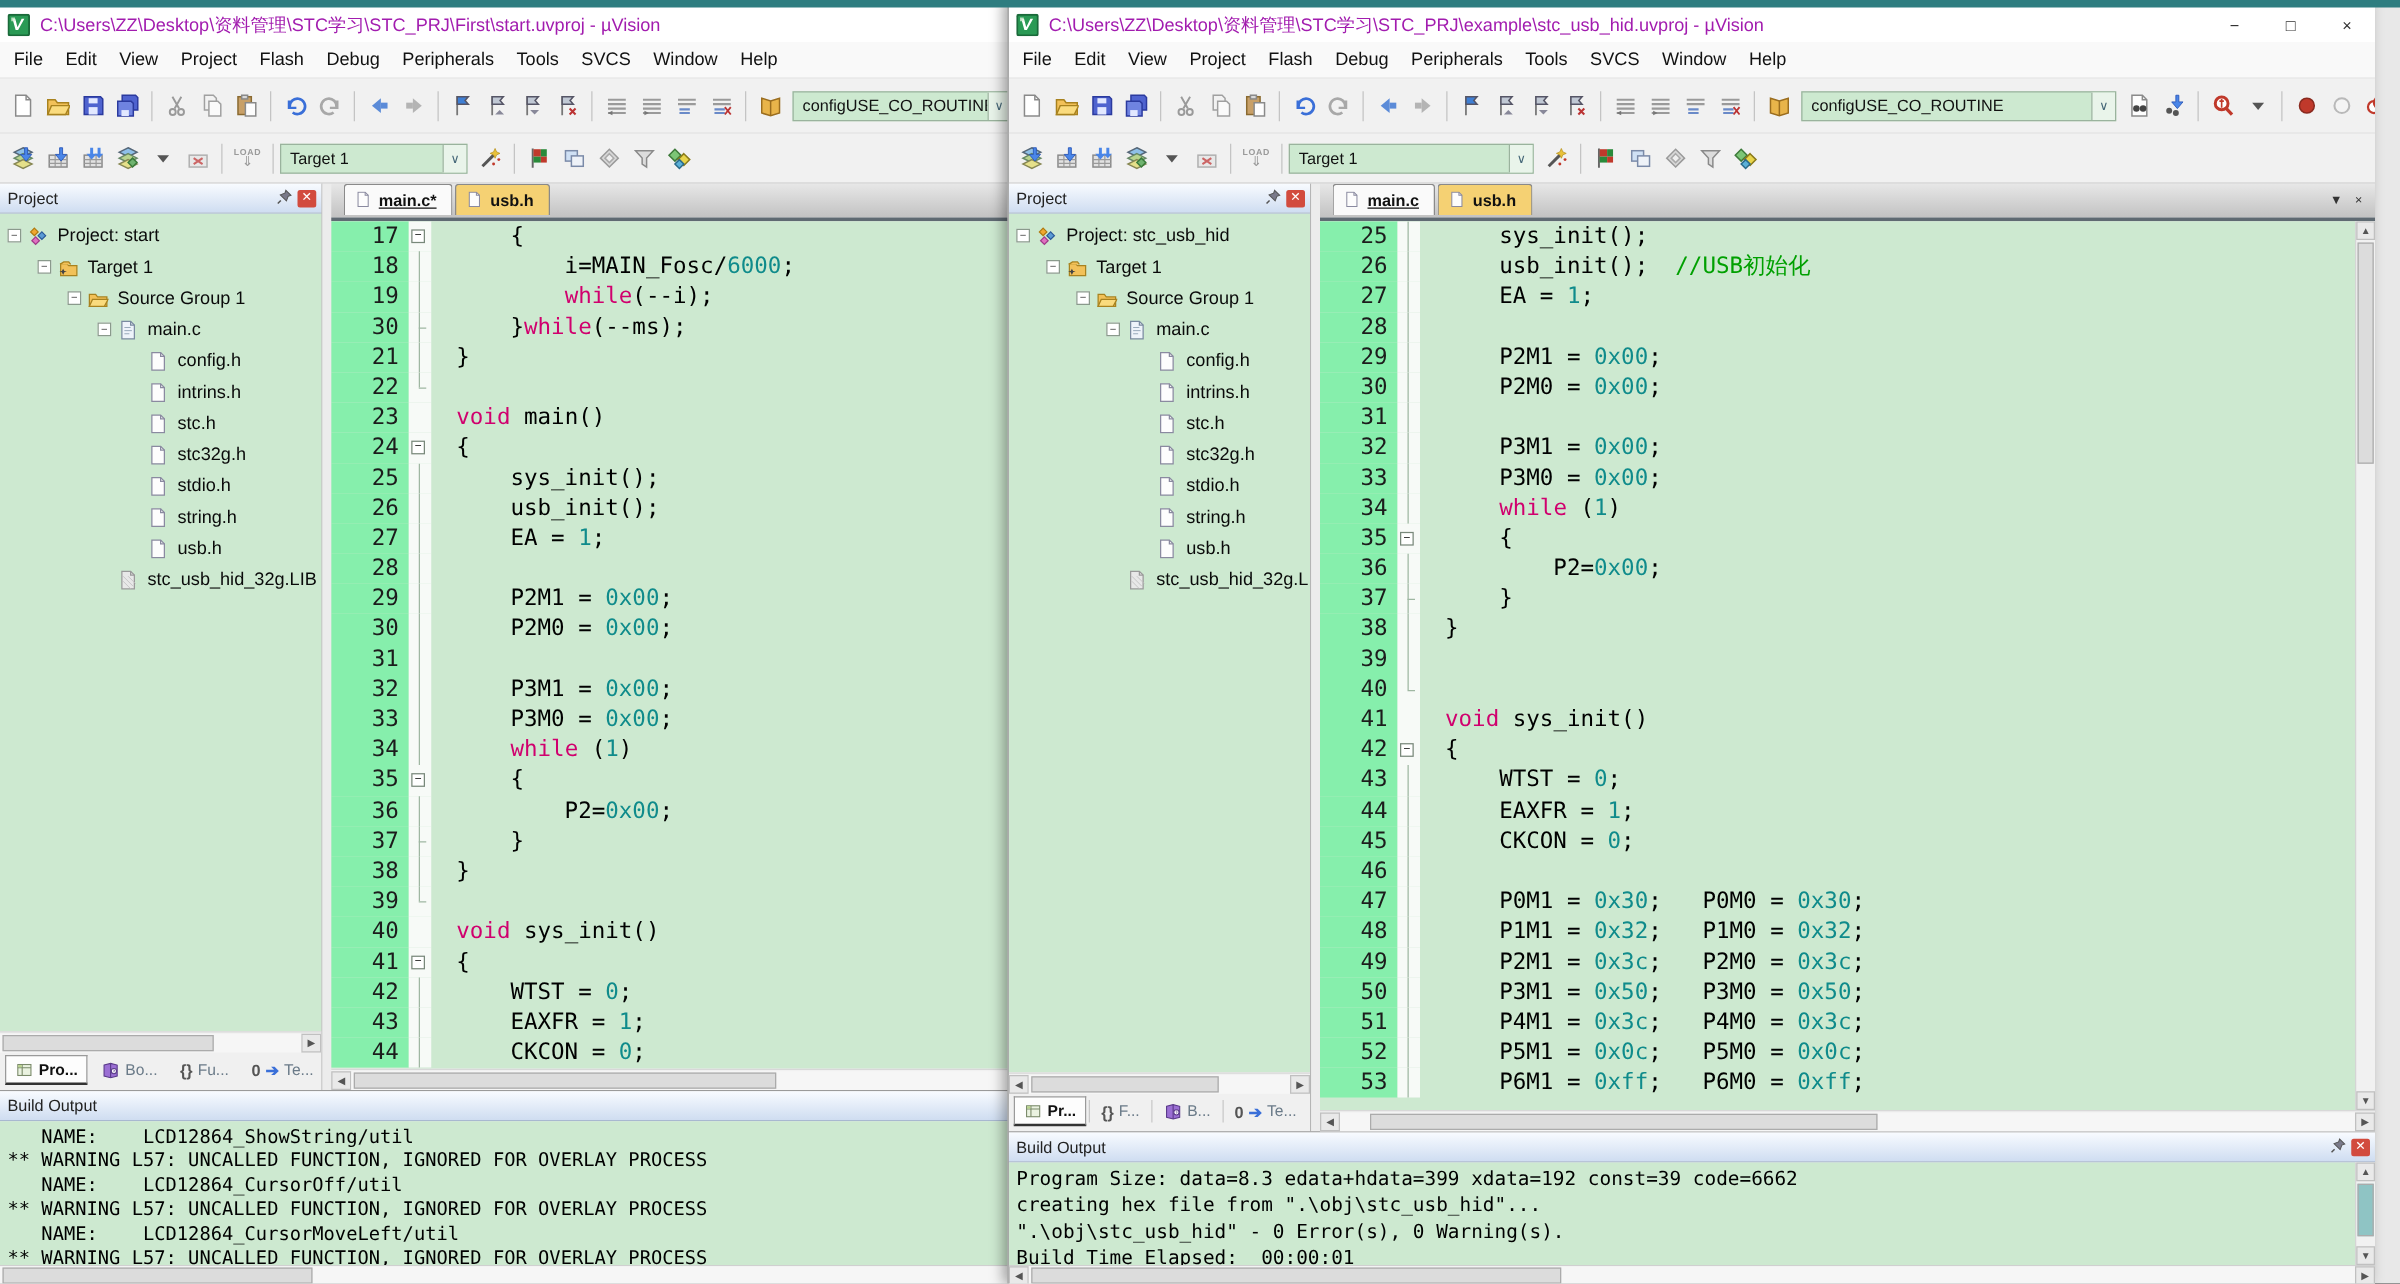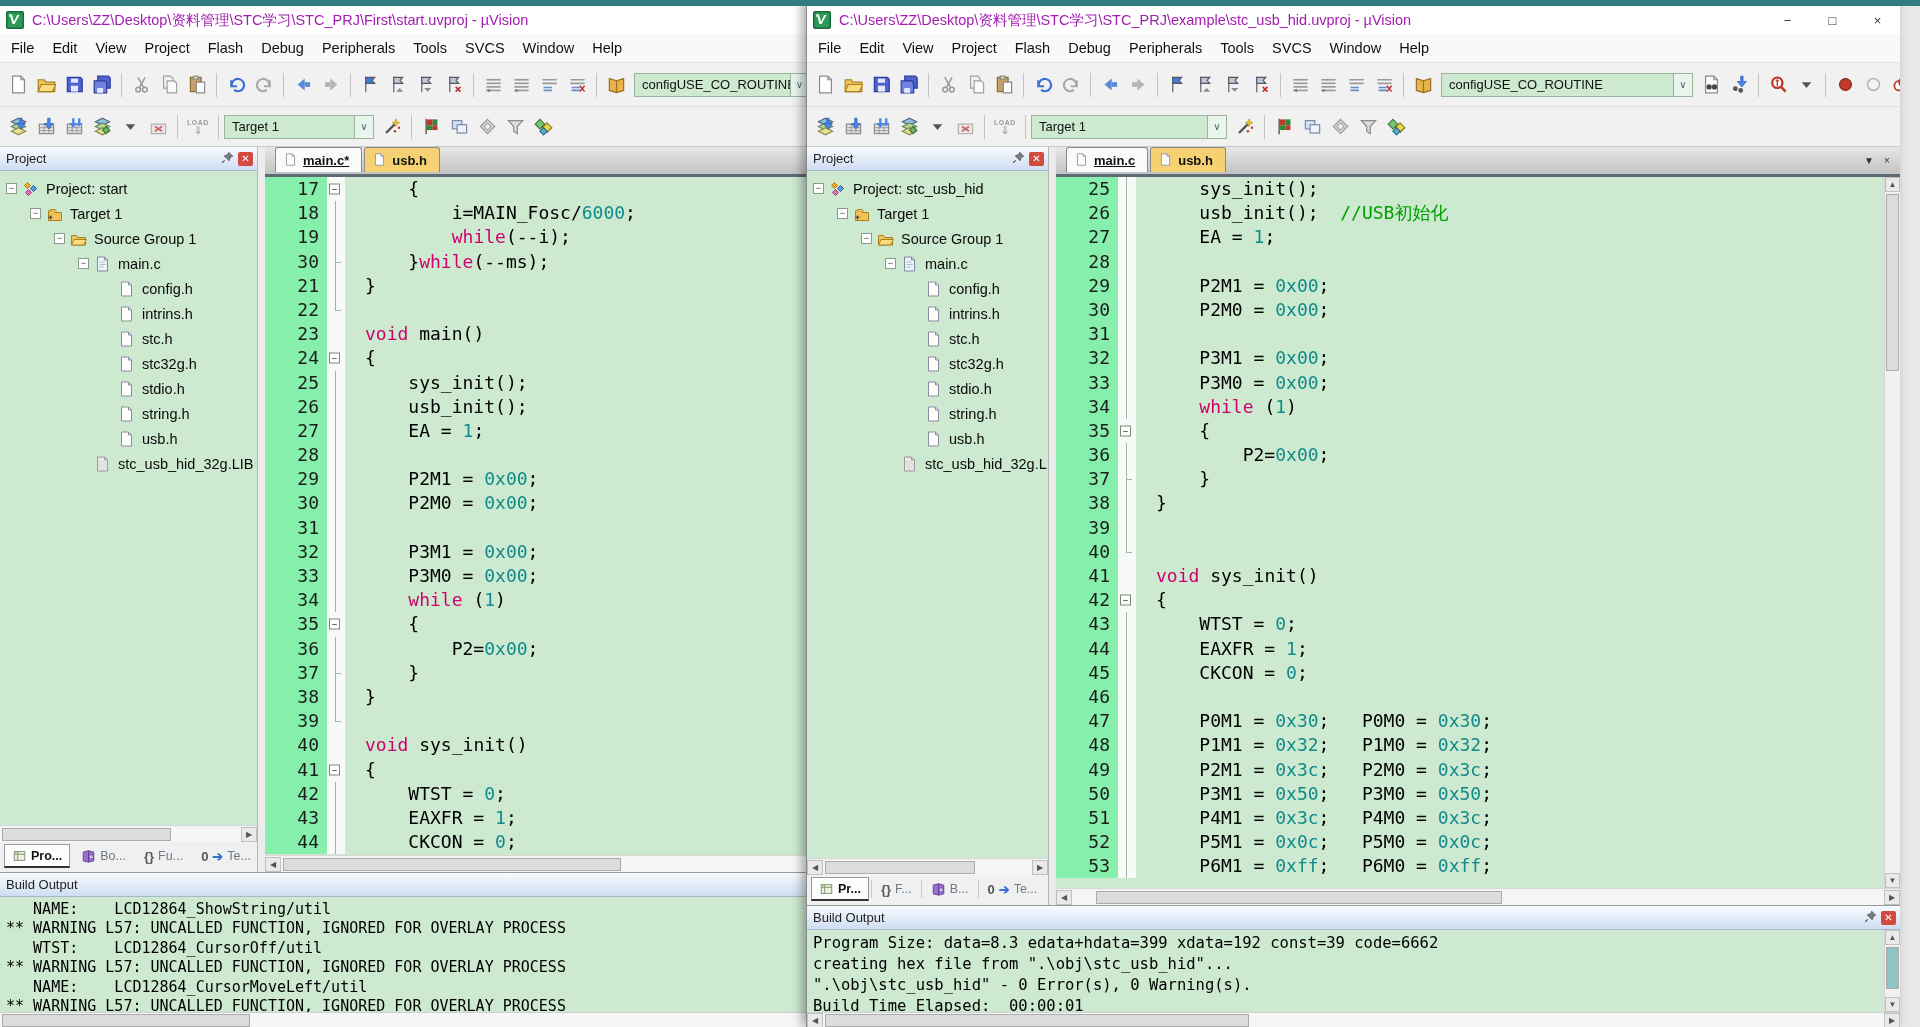--- a/index.html
+++ b/index.html
@@ -780,21 +780,21 @@
       </div>
     </div>
     <div class="buildout">
       <div class="panel-head">
         <span>Build Output</span>
       </div>
       <div class="bo-body">
         <div class="bo-lines">
             <div class="bo-line">   NAME:    LCD12864_ShowString/util</div>
             <div class="bo-line">** WARNING L57: UNCALLED FUNCTION, IGNORED FOR OVERLAY PROCESS</div>
-            <div class="bo-line">   WTST:    LCD12864_CursorOff/util</div>
+            <div class="bo-line">   NAME:    LCD12864_CursorOff/util</div>
             <div class="bo-line">** WARNING L57: UNCALLED FUNCTION, IGNORED FOR OVERLAY PROCESS</div>
             <div class="bo-line">   NAME:    LCD12864_CursorMoveLeft/util</div>
             <div class="bo-line">** WARNING L57: UNCALLED FUNCTION, IGNORED FOR OVERLAY PROCESS</div>
           </div>
         <div class="vscroll">
           <span class="sb-arrow">▲</span>
           <span class="vs-track">
               <span class="vs-thumb" style="top:2px;height:45%;"></span>
             </span>
           <span class="sb-arrow">▼</span>

